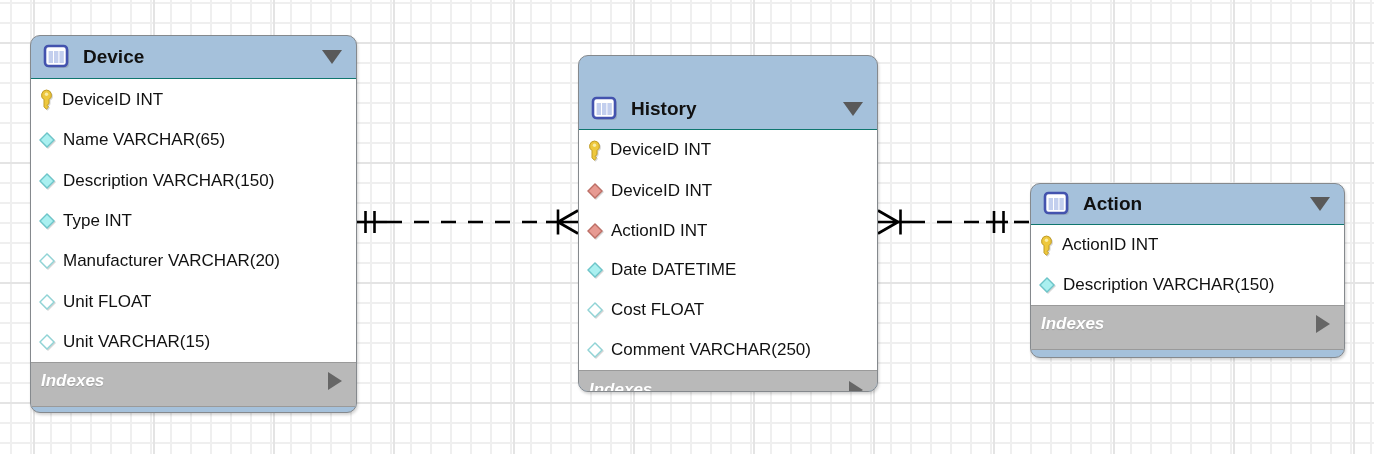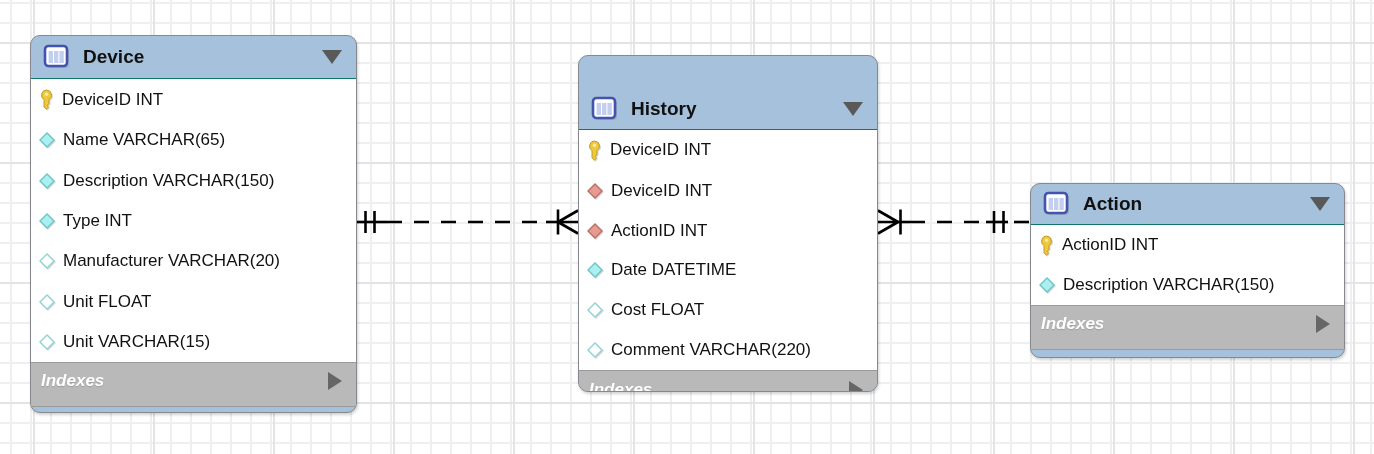--- a/index.html
+++ b/index.html
@@ -219,21 +219,21 @@
         <div class="col-row">
           <svg width="16" height="16" viewBox="0 0 16 16">
     <path d="M8 1 L15 8 L8 15 L1 8 Z" fill="#ffffff" stroke="#8fd4d6" stroke-width="1.4"></path>
   </svg>
           <span>Cost FLOAT</span>
         </div>
         <div class="col-row">
           <svg width="16" height="16" viewBox="0 0 16 16">
     <path d="M8 1 L15 8 L8 15 L1 8 Z" fill="#ffffff" stroke="#8fd4d6" stroke-width="1.4"></path>
   </svg>
-          <span>Comment VARCHAR(220)</span>
+          <span>Comment VARCHAR(250)</span>
         </div>
       </div>
     <div class="t-footer">
       <span>Indexes</span>
       <div class="expand-arrow"></div>
     </div>
     <div class="t-strip"></div>
   </div>
 
   <div class="table-card" id="table-action">

